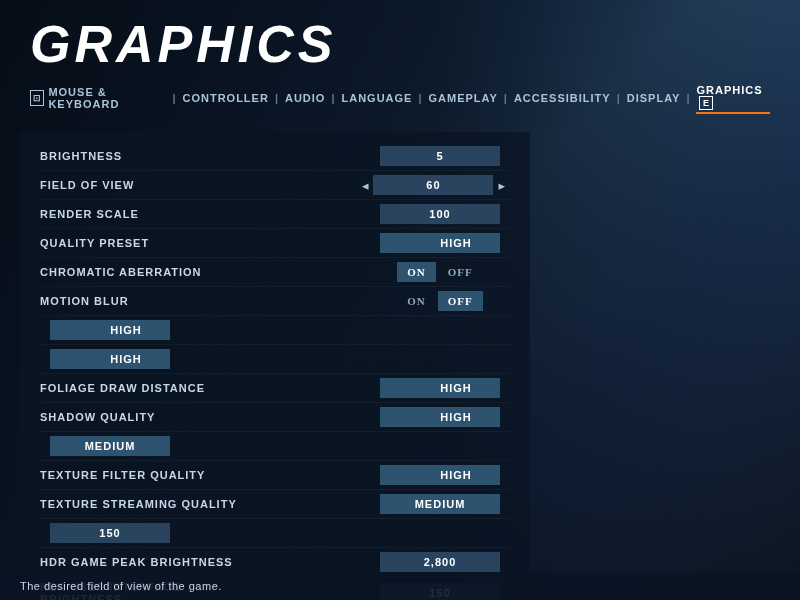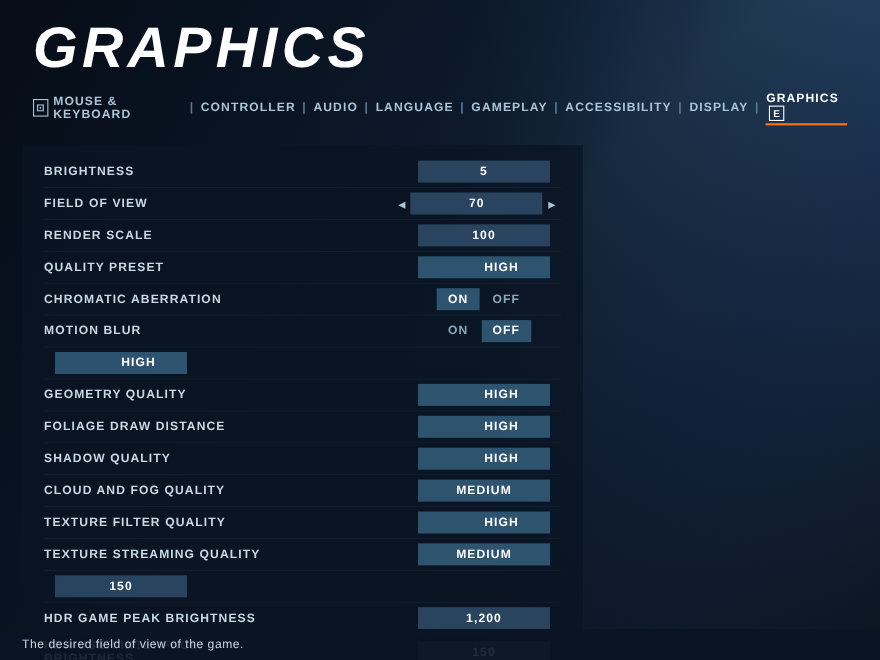--- a/index.html
+++ b/index.html
@@ -189,20 +189,21 @@
     }
 
     .toggle-option {
       font-size: 11px;
       font-weight: bold;
       letter-spacing: 1px;
       padding: 1px 10px;
       height: 20px;
       display: flex;
       align-items: center;
+      font-family: Liberation Serif, serif;
     }
 
     .toggle-option.on {
       background: rgba(50, 90, 120, 0.9);
       color: #ffffff;
     }
 
     .toggle-option.off {
       color: #8aaabf;
     }
@@ -261,21 +262,21 @@
       <span class="setting-label">BRIGHTNESS</span>
       <div class="setting-control">
         <div class="value-bar number">5</div>
       </div>
     </div>
 
     <div class="setting-row">
       <span class="setting-label">FIELD OF VIEW</span>
       <div class="setting-control arrow-control">
         <span class="arrow-btn">◂</span>
-        <div class="value-bar number">70</div>
+        <div class="value-bar number">60</div>
         <span class="arrow-btn">▸</span>
       </div>
     </div>
 
     <div class="setting-row">
       <span class="setting-label">RENDER SCALE</span>
       <div class="setting-control">
         <div class="value-bar number">100</div>
       </div>
     </div>
@@ -303,42 +304,40 @@
       </div>
     </div>
 
     <div class="setting-row">
       <div class="setting-control">
         <div class="value-bar high">HIGH</div>
       </div>
     </div>
 
     <div class="setting-row">
-      <span class="setting-label">GEOMETRY QUALITY</span>
       <div class="setting-control">
         <div class="value-bar high">HIGH</div>
       </div>
     </div>
 
     <div class="setting-row">
       <span class="setting-label">FOLIAGE DRAW DISTANCE</span>
       <div class="setting-control">
         <div class="value-bar high">HIGH</div>
       </div>
     </div>
 
     <div class="setting-row">
       <span class="setting-label">SHADOW QUALITY</span>
       <div class="setting-control">
         <div class="value-bar high">HIGH</div>
       </div>
     </div>
 
     <div class="setting-row">
-      <span class="setting-label">CLOUD AND FOG QUALITY</span>
       <div class="setting-control">
         <div class="value-bar medium">MEDIUM</div>
       </div>
     </div>
 
     <div class="setting-row">
       <span class="setting-label">TEXTURE FILTER QUALITY</span>
       <div class="setting-control">
         <div class="value-bar high">HIGH</div>
       </div>
@@ -353,21 +352,21 @@
 
     <div class="setting-row">
       <div class="setting-control">
         <div class="value-bar number">150</div>
       </div>
     </div>
 
     <div class="setting-row">
       <span class="setting-label">HDR GAME PEAK BRIGHTNESS</span>
       <div class="setting-control">
-        <div class="value-bar number">1,200</div>
+        <div class="value-bar number">2,800</div>
       </div>
     </div>
 
     <div class="setting-row">
       <span class="setting-label">HDR USER INTERFACE BRIGHTNESS</span>
       <div class="setting-control">
         <div class="value-bar number">150</div>
       </div>
     </div>
 

